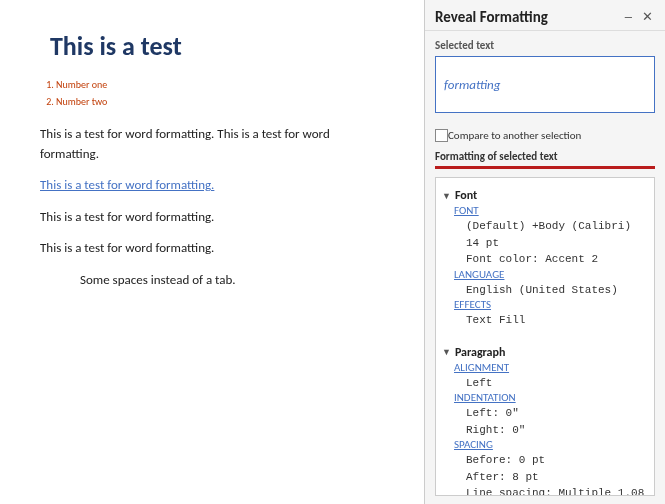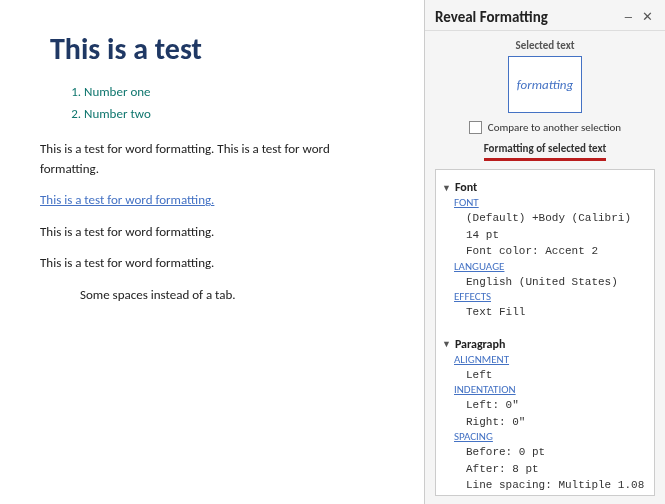--- a/index.html
+++ b/index.html
@@ -8,32 +8,32 @@
     
     #doc-area {
       width: 425px;
       height: 504px;
       background: #fff;
       border-right: 1px solid #ccc;
       padding: 30px 40px;
       overflow: hidden;
     }
     .doc-heading {
-      font-size: 30px;
+      font-size: 26px;
       font-weight: bold;
       color: #1f3864;
       margin-bottom: 14px;
       margin-left: 10px;
     }
     .doc-list {
-      margin-left: 44px;
+      margin-left: 16px;
       margin-bottom: 14px;
       list-style: decimal;
-      font-size: 13px;
-      color: #0f766e;
+      font-size: 10px;
+      color: #c2410c;
       line-height: 1.7;
     }
     .doc-para {
       font-size: 13px;
       color: #222;
       margin-bottom: 12px;
       line-height: 1.5;
     }
     .doc-link-para {
       font-size: 13px;
@@ -85,42 +85,41 @@
       border: none;
       padding: 0 2px;
       line-height: 1;
     }
     #panel-body {
       padding: 8px 10px;
       flex: 1;
       overflow: hidden;
       display: flex;
       flex-direction: column;
-      align-items: center;
     }
     .section-label {
       font-size: 11px;
       font-weight: 600;
       color: #555;
       margin-bottom: 4px;
     }
     #selected-text-box {
       border: 1px solid #4472c4;
       background: #fff;
       padding: 20px 8px;
       font-size: 13px;
       color: #4472c4;
       margin-bottom: 8px;
       font-style: italic;
     }
     #compare-row {
       display: flex;
       align-items: center;
-      gap: 6px;
       margin-bottom: 8px;
+      margin-top: 8px;
     }
     #compare-checkbox {
       width: 13px;
       height: 13px;
       border: 1px solid #888;
       background: #fff;
       display: inline-block;
       flex-shrink: 0;
     }
     #compare-label {

